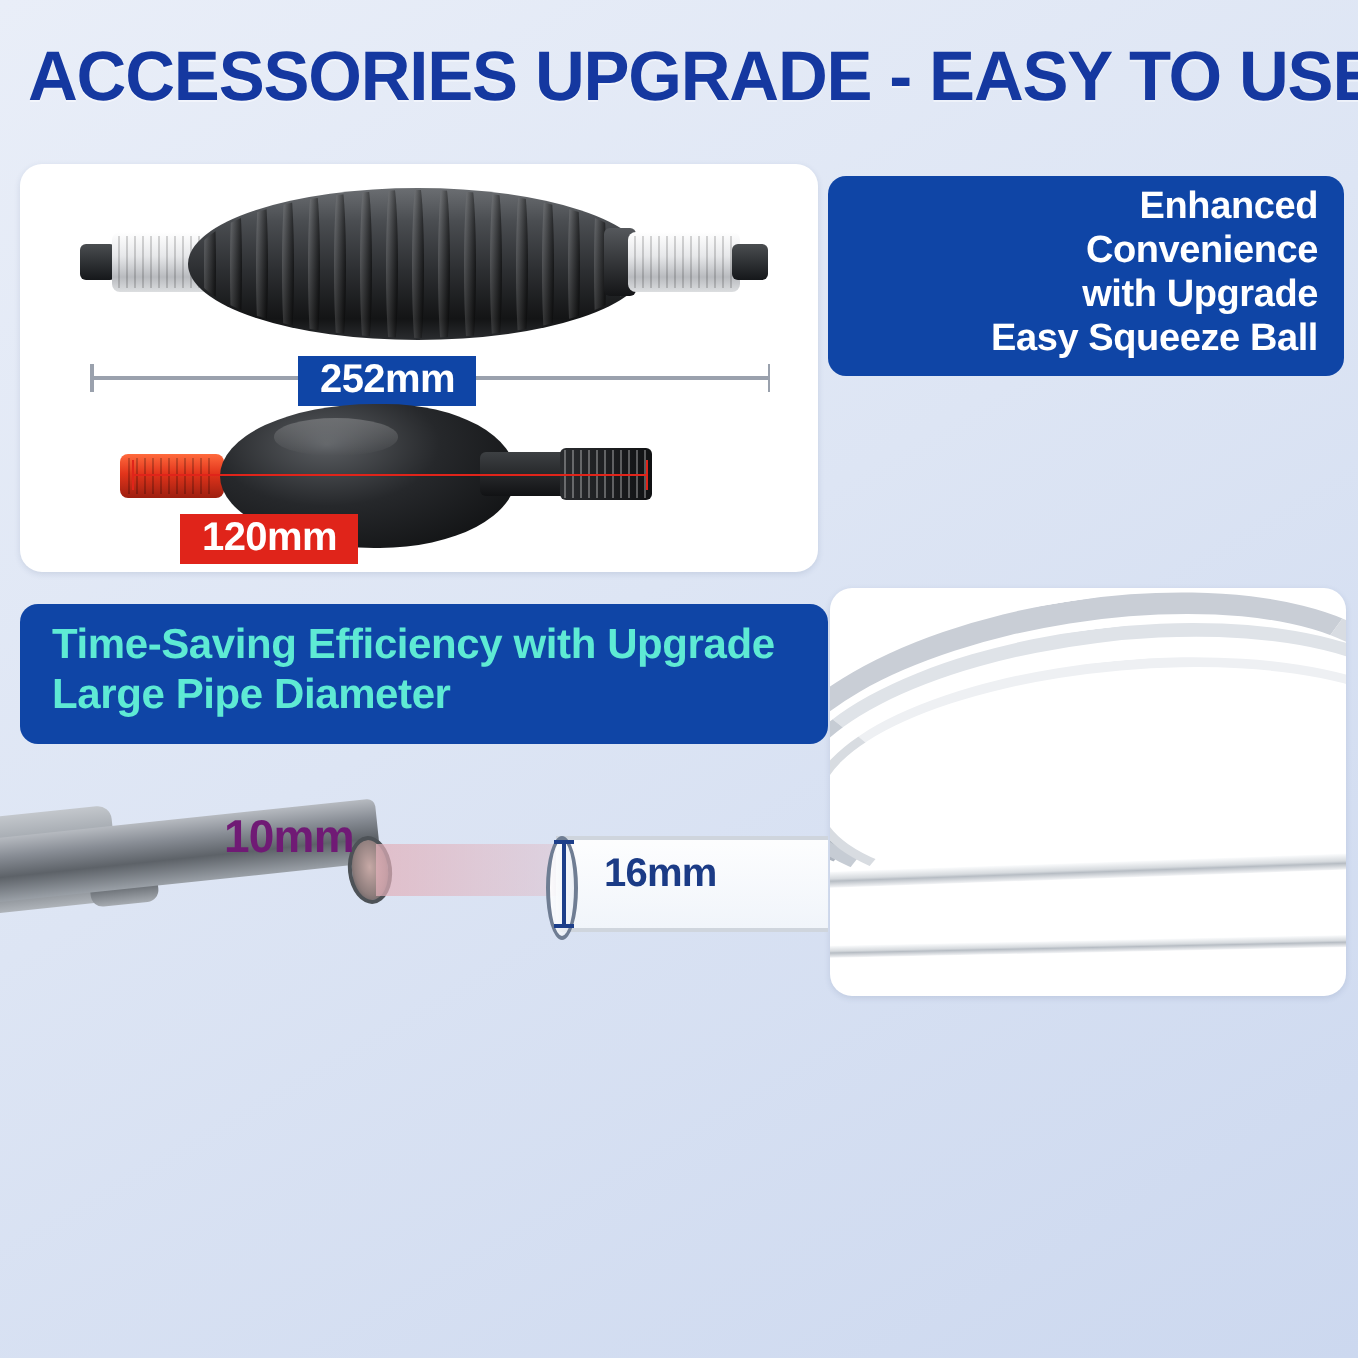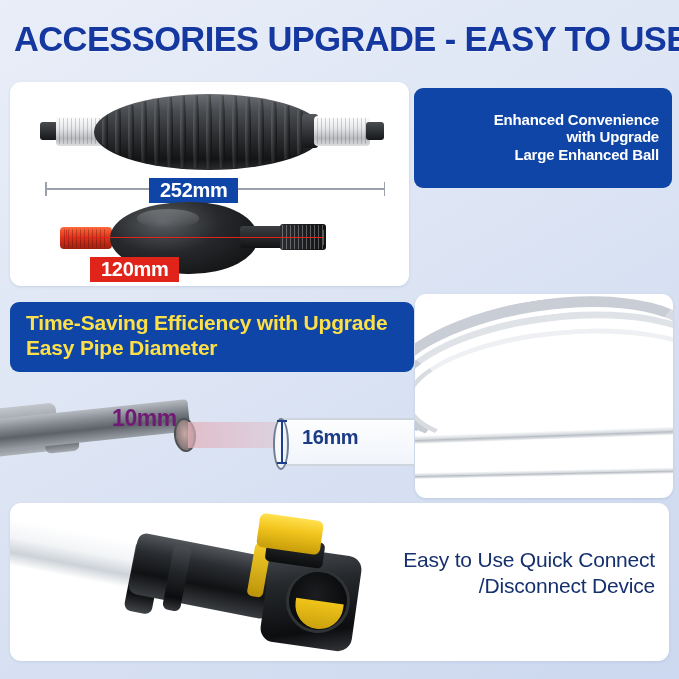--- a/index.html
+++ b/index.html
@@ -124,32 +124,32 @@
   }
 
   
   .panel-blue-r {
     position:absolute; left:414px; top:88px; width:258px; height:100px;
     background:#0f45a6; border-radius:9px;
     display:flex; align-items:center; justify-content:flex-end;
     padding:6px 13px 8px 10px;
   }
   .panel-blue-r .txt {
-    color:#fff; font-size:15px; font-weight:bold; line-height:1.17;
+    color:#fff; font-size:19px; font-weight:bold; line-height:1.17;
     text-align:right; letter-spacing:-0.2px;margin-left:33px;
   }
 
   
   .banner-blue {
     position:absolute; left:10px; top:302px; width:404px; height:70px;
     background:#0f45a6; border-radius:9px;
     display:flex; align-items:center; padding:4px 14px 6px 16px;
   }
   .banner-blue .txt {
-    color:#fde047; font-size:21px; font-weight:bold; line-height:1.18;
+    color:#5eead4; font-size:21px; font-weight:bold; line-height:1.18;
     text-align:left; letter-spacing:-0.2px;
   }
 
   
   .card2 {
     position:absolute; left:415px; top:294px; width:258px; height:204px;
     background:#fff; border-radius:11px; overflow:hidden;
     box-shadow:0 1px 3px rgba(40,60,110,.13);
   }
   .coil {
@@ -350,28 +350,28 @@
           <div class="t r"></div>
       </div>
       <div class="badge-red">120mm</div>
     </div>
   </div>
 
   <div class="panel-blue-r">
     <div class="txt">
       <div>Enhanced Convenience</div>
       <div>with Upgrade</div>
-      <div>Large Enhanced Ball</div>
+      <div>Easy Squeeze Ball</div>
     </div>
   </div>
 
   <div class="banner-blue">
     <div class="txt">
       <div>Time-Saving Efficiency with Upgrade</div>
-      <div>Easy Pipe Diameter</div>
+      <div>Large Pipe Diameter</div>
     </div>
   </div>
 
   <div class="card2">
     <div class="coil"></div>
     <div class="coil2"></div>
     <div class="coil3"></div>
     <div class="strand s1"></div>
     <div class="strand s2"></div>
   </div>
@@ -385,31 +385,14 @@
     <div class="label-10">10mm</div>
     <div class="clear-pipe">
       <div class="caliper">
         <div class="cap t"></div>
           <div class="cap b"></div>
       </div>
     </div>
     <div class="label-16">16mm</div>
   </div>
 
-  <div class="panel-bottom">
-    <div class="white-hose"></div>
-    <div class="qc-ring1"></div>
-    <div class="qc-body"></div>
-    <div class="qc-ring2"></div>
-    <div class="qc-head"></div>
-    <div class="qc-port"></div>
-    <div class="qc-port-yellow"></div>
-    <div class="qc-lever-neck"></div>
-    <div class="qc-blk-block"></div>
-    <div class="qc-lever"></div>
-
-    <div class="bottom-txt">
-      <div>Easy to Use Quick Connect</div>
-      <div>/Disconnect Device</div>
-    </div>
-  </div>
 
 </div>
 
 </body></html>

